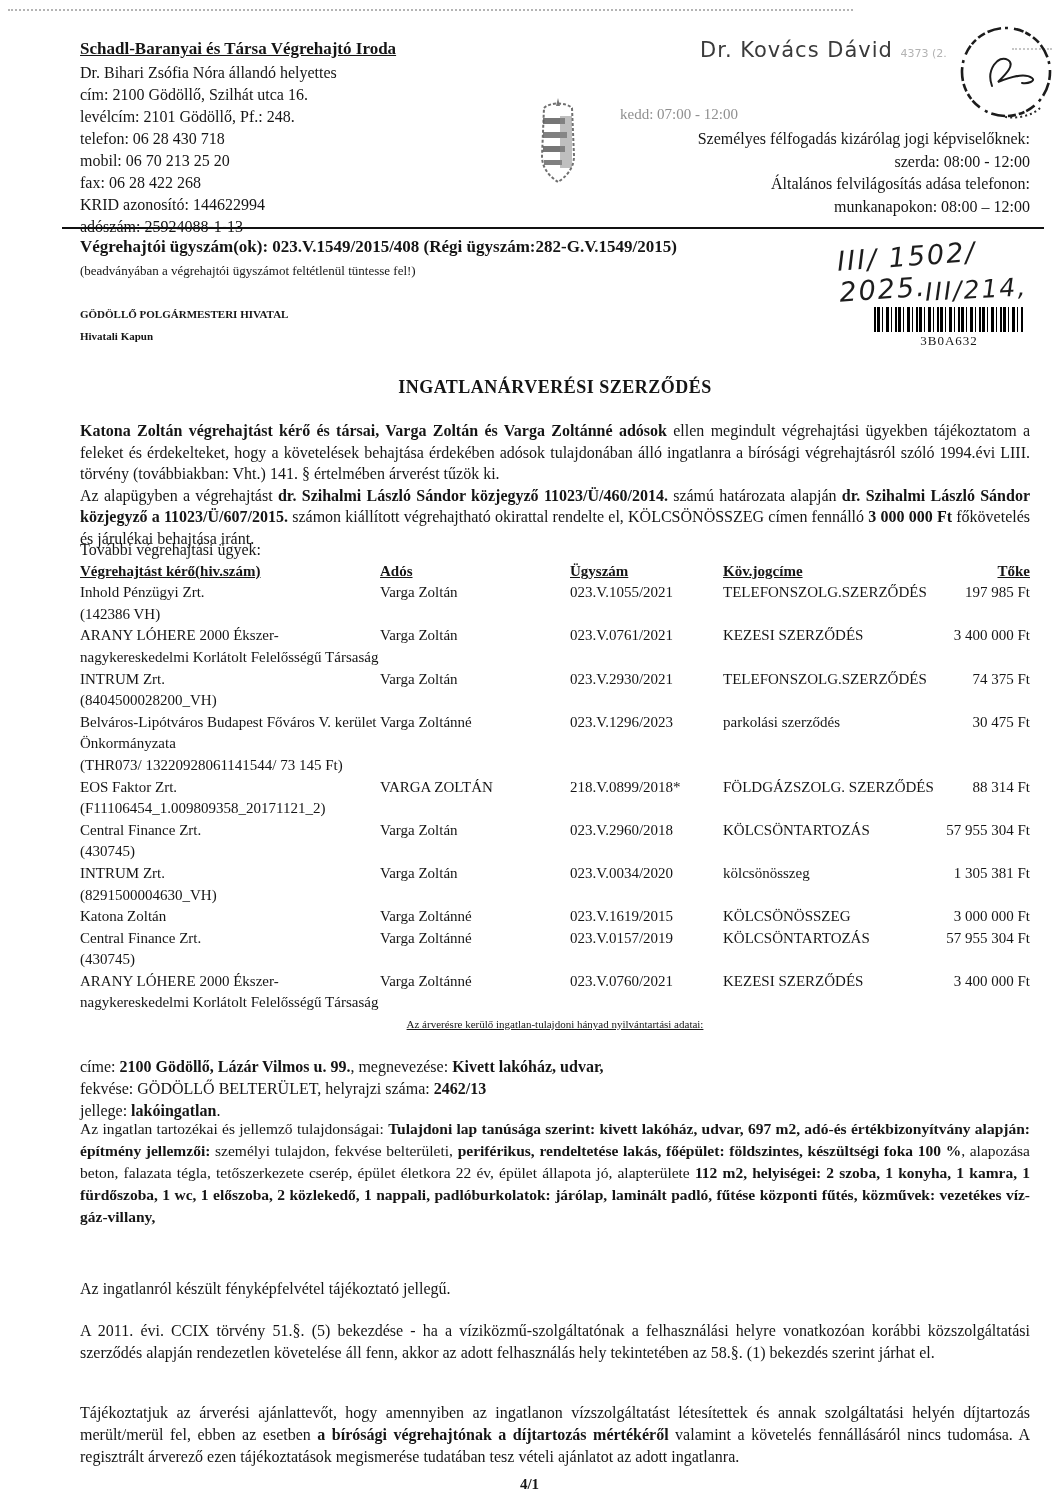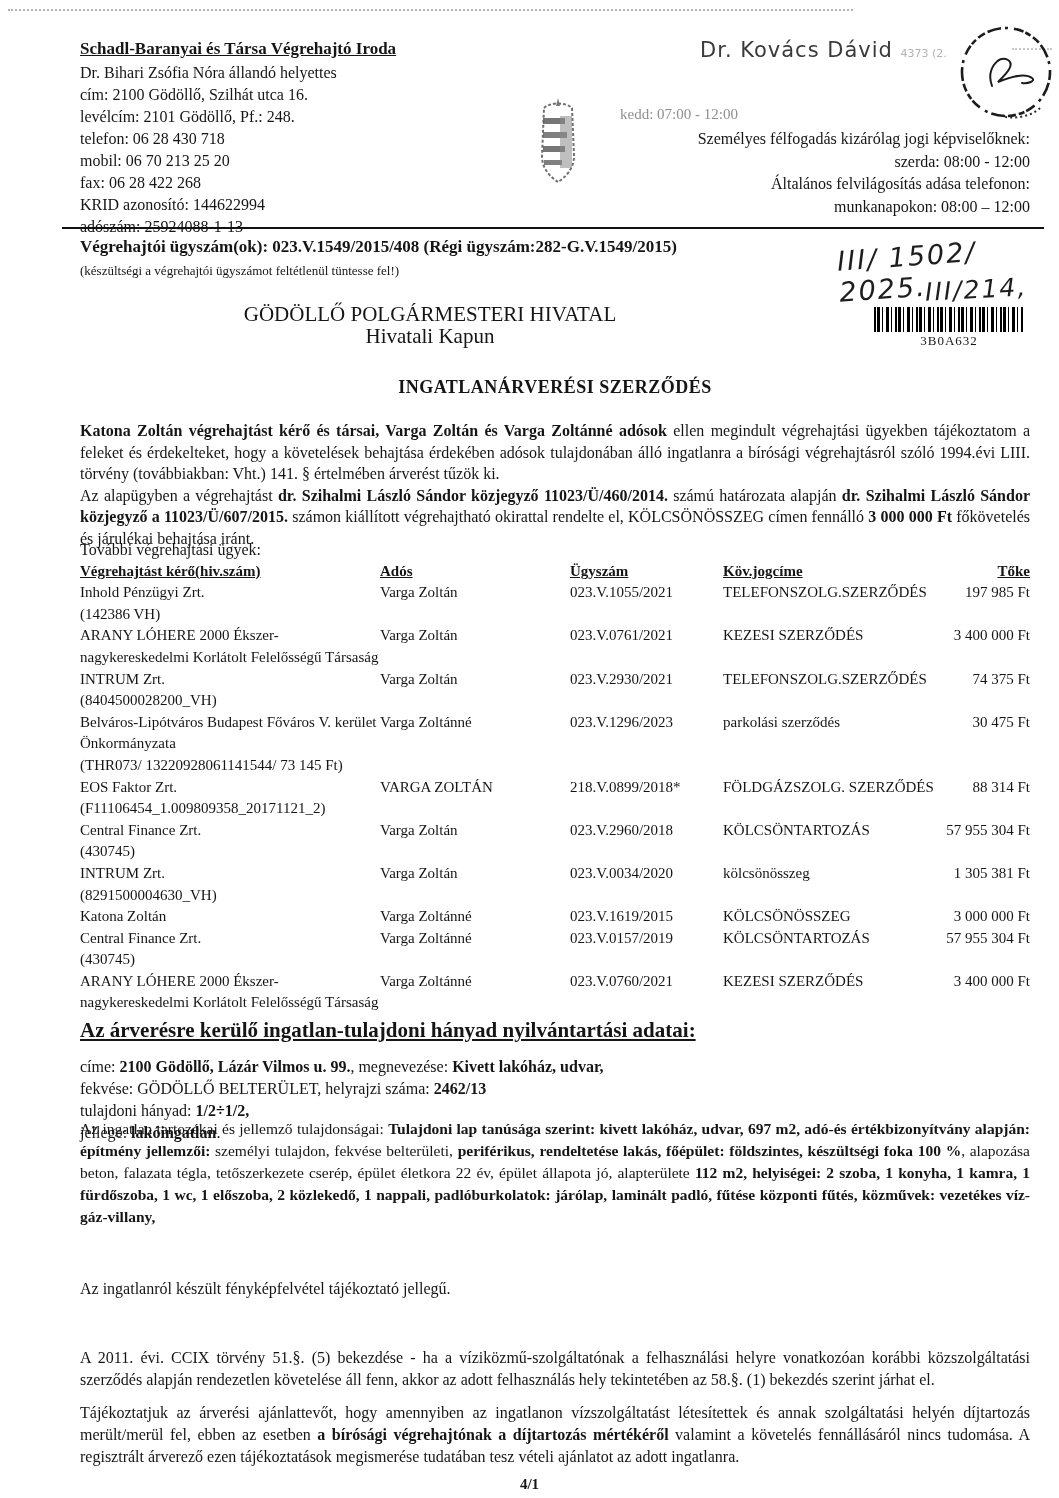--- a/index.html
+++ b/index.html
@@ -21,42 +21,42 @@
   .seal{top:20px;left:948px;}
   .fadedline{top:106px;left:620px;width:410px;font-size:15px;}
   .rheader{top:128px;left:520px;width:510px;font-size:16px;line-height:22.5px;text-align:right;}
   .rule{top:227px;left:62px;width:982px;height:2px;background:#111;}
   
   .caseline{top:237px;left:80px;width:800px;font-size:17px;font-weight:bold;}
   .casenote{top:263px;left:80px;width:700px;font-size:13px;}
   .handw{font-family:"DejaVu Sans",sans-serif;font-style:italic;color:#1d1d1d;}
   .hw1{top:238px;left:838px;font-size:27px;transform:rotate(-4deg);letter-spacing:2px;}
   .hw2{top:275px;left:925px;font-size:25px;transform:rotate(-3deg);letter-spacing:2px;}
-  .recipient{top:303px;left:80px;width:700px;font-size:21px;font-weight:normal;line-height:22px;text-align:center;}
+  .recipient{top:303px;left:80px;width:700px;font-size:11px;font-weight:bold;line-height:22px;}
   .barcode{top:307px;left:874px;width:150px;height:25px;
     background:repeating-linear-gradient(90deg,#000 0 2px,#fff 2px 3px,#000 3px 6px,#fff 6px 8px,#000 8px 9px,#fff 9px 12px,#000 12px 15px,#fff 15px 17px,#000 17px 18px,#fff 18px 21px);}
   .barcode-label{top:333px;left:874px;width:150px;font-size:13px;text-align:center;letter-spacing:1px;}
   
   .title{top:377px;left:80px;width:950px;font-size:18px;font-weight:bold;text-align:center;letter-spacing:.5px;}
   .paras{top:420px;left:80px;width:950px;font-size:16px;line-height:21.5px;text-align:justify;}
   .paras p{margin:0;}
   
   .tbl{top:539px;left:80px;width:950px;font-size:15px;line-height:21.6px;}
   .tbl-caption{font-size:16px;}
   .trow{display:grid;grid-template-columns:300px 190px 153px 212px 1fr;}
   .trow>div{white-space:nowrap;overflow:visible;}
   .c5{text-align:right;}
   .thead>div{font-weight:bold;}
   .thead span{text-decoration:underline;}
   
-  .sechead{top:1018px;left:80px;width:950px;text-align:left;font-size:21px;font-weight:bold;text-decoration:underline;}
+  .sechead{top:1018px;left:80px;width:950px;text-align:center;font-size:11px;font-weight:normal;text-decoration:underline;}
   .property{top:1056px;left:80px;width:950px;font-size:16px;line-height:22px;}
   .features{top:1118px;left:80px;width:950px;font-size:15.5px;line-height:22px;text-align:justify;}
   .photoline{top:1280px;left:80px;width:950px;font-size:16px;}
-  .ccix{top:1320px;left:80px;width:950px;font-size:16px;line-height:22px;text-align:justify;margin-top:27px;}
+  .ccix{top:1320px;left:80px;width:950px;font-size:16px;line-height:22px;text-align:justify;}
   .lastp{top:1402px;left:80px;width:950px;font-size:16px;line-height:22px;text-align:justify;}
   .footer{top:1476px;left:0;width:1059px;text-align:center;font-size:15px;font-weight:bold;}
 </style>
 </head>
 <body>
 
 <div class="abs scanline"></div>
 <div class="abs scanline2"></div>
 
 <div class="abs office">
@@ -104,21 +104,21 @@
   <div>Személyes félfogadás kizárólag jogi képviselőknek:</div>
       <div>szerda: 08:00 - 12:00</div>
       <div>Általános felvilágosítás adása telefonon:</div>
       <div>munkanapokon: 08:00 – 12:00</div>
     </div>
 </div>
 
 <div class="abs rule"></div>
 
 <div class="abs caseline">Végrehajtói ügyszám(ok): 023.V.1549/2015/408 (Régi ügyszám:282-G.V.1549/2015)</div>
-<div class="abs casenote">(készültségi a végrehajtói ügyszámot feltétlenül tüntesse fel!)</div>
+<div class="abs casenote">(beadványában a végrehajtói ügyszámot feltétlenül tüntesse fel!)</div>
 <div class="abs handw hw1">III/ 1502/ 2025.</div>
 <div class="abs handw hw2">III/214,</div>
 
 <div class="abs recipient">
   <div>GÖDÖLLŐ POLGÁRMESTERI HIVATAL</div>
   <div>Hivatali Kapun</div>
 </div>
 <div class="abs barcode"></div>
 <div class="abs barcode-label">3B0A632</div>
 
@@ -269,21 +269,20 @@
         </div>
       </div>
     </div>
 </div>
 
 <div class="abs sechead">Az árverésre kerülő ingatlan-tulajdoni hányad nyilvántartási adatai:</div>
 
 <div class="abs property">
   <div><span>címe: </span><span style="font-weight: bold;">2100 Gödöllő, Lázár Vilmos u. 99.</span><span>, megnevezése: </span><span style="font-weight: bold; margin-top: 44px;">Kivett lakóház, udvar,</span></div>
   <div><span>fekvése: </span><span style="font-weight: normal;">GÖDÖLLŐ BELTERÜLET</span><span>, helyrajzi száma: </span><span style="font-weight: bold;">2462/13</span></div>
-  <div><span>tulajdoni hányad:  </span><span style="font-weight: bold;">1/2÷1/2,</span></div>
   <div><span>jellege: </span><span style="font-weight: bold; margin-top: 16px;">lakóingatlan</span><span>.</span></div>
 </div>
 
 <div class="abs features"><span>Az ingatlan tartozékai és jellemző tulajdonságai: </span><span style="font-weight: bold;">Tulajdoni lap tanúsága szerint: kivett lakóház, udvar, 697 m2, adó-és értékbizonyítvány alapján: építmény jellemzői: </span><span>személyi tulajdon, fekvése belterületi, </span><span style="font-weight: bold;">periférikus, rendeltetése lakás, főépület: földszintes, készültségi foka 100 %</span><span>, alapozása beton, falazata tégla, tetőszerkezete cserép, épület életkora 22 év, épület állapota jó, alapterülete </span><span style="font-weight: bold;">112 m2, helyiségei: 2 szoba, 1 konyha, 1 kamra, 1 fürdőszoba, 1 wc, 1 előszoba, 2 közlekedő, 1 nappali, padlóburkolatok: járólap, laminált padló, fűtése központi fűtés, közművek: vezetékes víz-gáz-villany,</span></div>
 
 <div class="abs photoline">Az ingatlanról készült fényképfelvétel tájékoztató jellegű.</div>
 
 <div class="abs ccix">A 2011. évi. CCIX törvény 51.§. (5) bekezdése - ha a víziközmű-szolgáltatónak a felhasználási helyre vonatkozóan korábbi közszolgáltatási szerződés alapján rendezetlen követelése áll fenn, akkor az adott felhasználás hely tekintetében az 58.§. (1) bekezdés szerint járhat el.</div>
 
 <div class="abs lastp"><span>Tájékoztatjuk az árverési ajánlattevőt, hogy amennyiben az ingatlanon vízszolgáltatást létesítettek és annak szolgáltatási helyén díjtartozás merült/merül fel, ebben az esetben </span><span style="font-weight: bold;">a bírósági végrehajtónak a díjtartozás mértékéről</span><span> valamint a követelés fennállásáról nincs tudomása. A regisztrált árverező ezen tájékoztatások megismerése tudatában tesz vételi ajánlatot az adott ingatlanra.</span></div>

